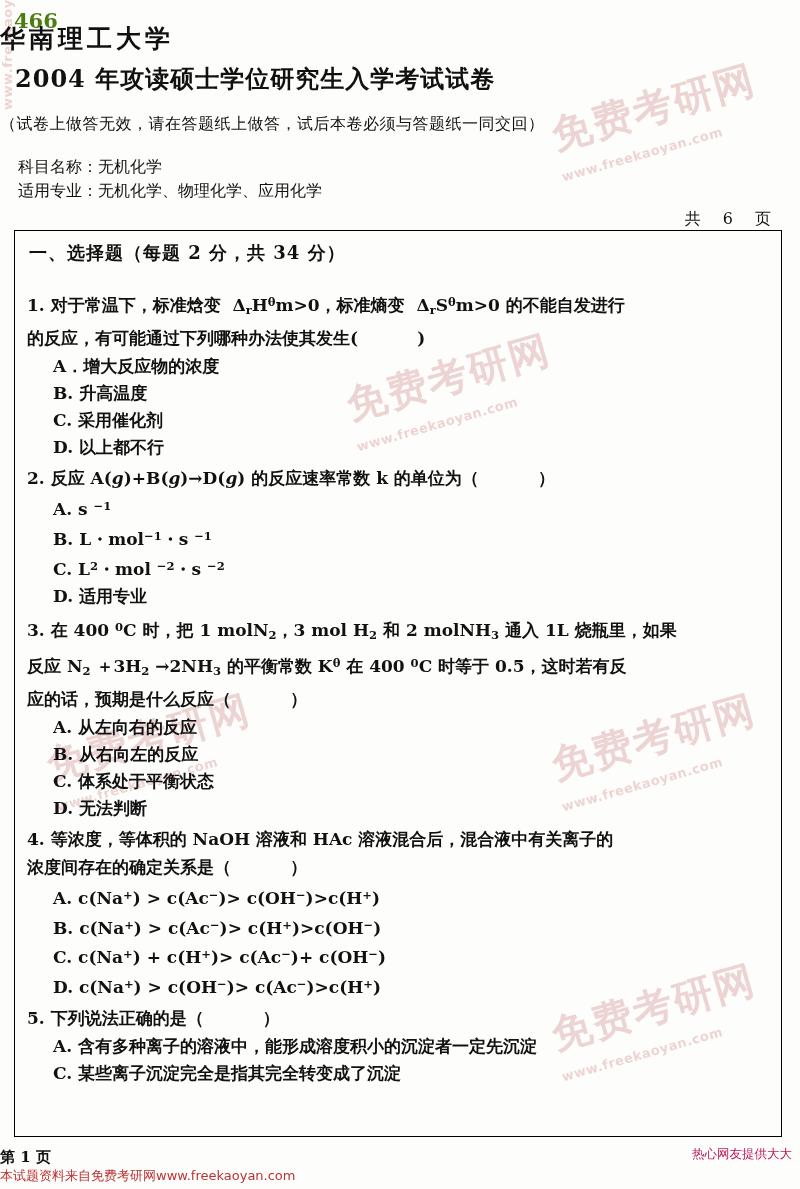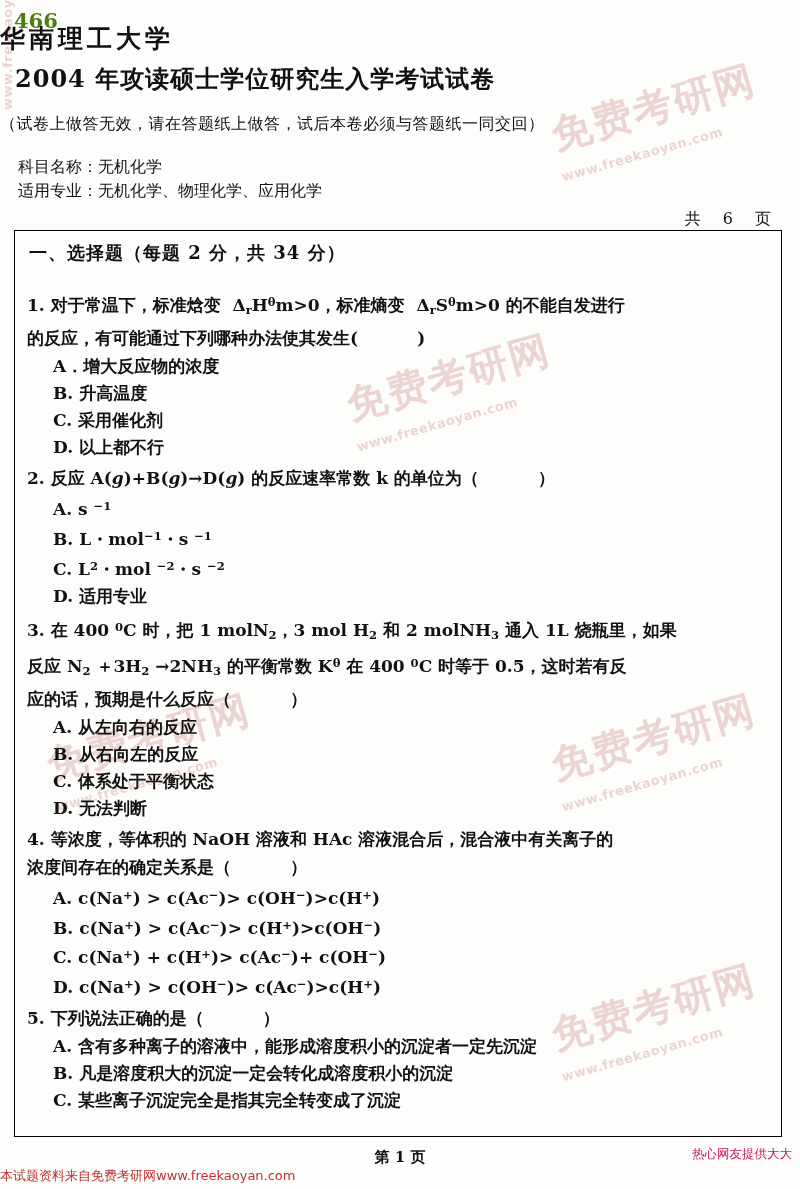--- a/index.html
+++ b/index.html
@@ -114,21 +114,20 @@
     padding-left:26px;
   }
   sub{font-size:.68em;vertical-align:-.28em;}
   sup{font-size:.68em;vertical-align:.42em;}
   .it{font-style:italic;}
 
   
   .footer{
     position:absolute;
     left:0;right:0;bottom:22px;
-    text-align:center;
     font-size:15px;
     font-weight:bold;
   }
   .footer2{
     position:absolute;
     left:0;right:0;bottom:4px;
     text-align:left;
     font-size:13px;
     color:#b33;
     font-family:"DejaVu Sans","Liberation Sans",sans-serif;
@@ -224,21 +223,20 @@
       <div class="opt">C. c(Na<sup>+</sup>) + c(H<sup>+</sup>)&gt; c(Ac<sup>−</sup>)+ c(OH<sup>−</sup>)</div>
       <div class="opt">D. c(Na<sup>+</sup>) &gt; c(OH<sup>−</sup>)&gt; c(Ac<sup>−</sup>)&gt;c(H<sup>+</sup>)</div>
     </div>
 
     <div class="q">
       <span>5.</span>
       下列说法正确的是（&nbsp;&nbsp;&nbsp;&nbsp;&nbsp;&nbsp;&nbsp;&nbsp;&nbsp;&nbsp;）
     </div>
     <div class="opts">
       <div class="opt">A. 含有多种离子的溶液中，能形成溶度积小的沉淀者一定先沉淀</div>
-      <div class="opt">B. 凡是溶度积大的沉淀一定会转化成溶度积小的沉淀</div>
       <div class="opt">C. 某些离子沉淀完全是指其完全转变成了沉淀</div>
     </div>
   </div>
 
   <div class="footer">第 1 页</div>
   <div class="promo">热心网友提供大大</div>
   <div class="footer2">本试题资料来自免费考研网www.freekaoyan.com</div>
 
 </div>
 

